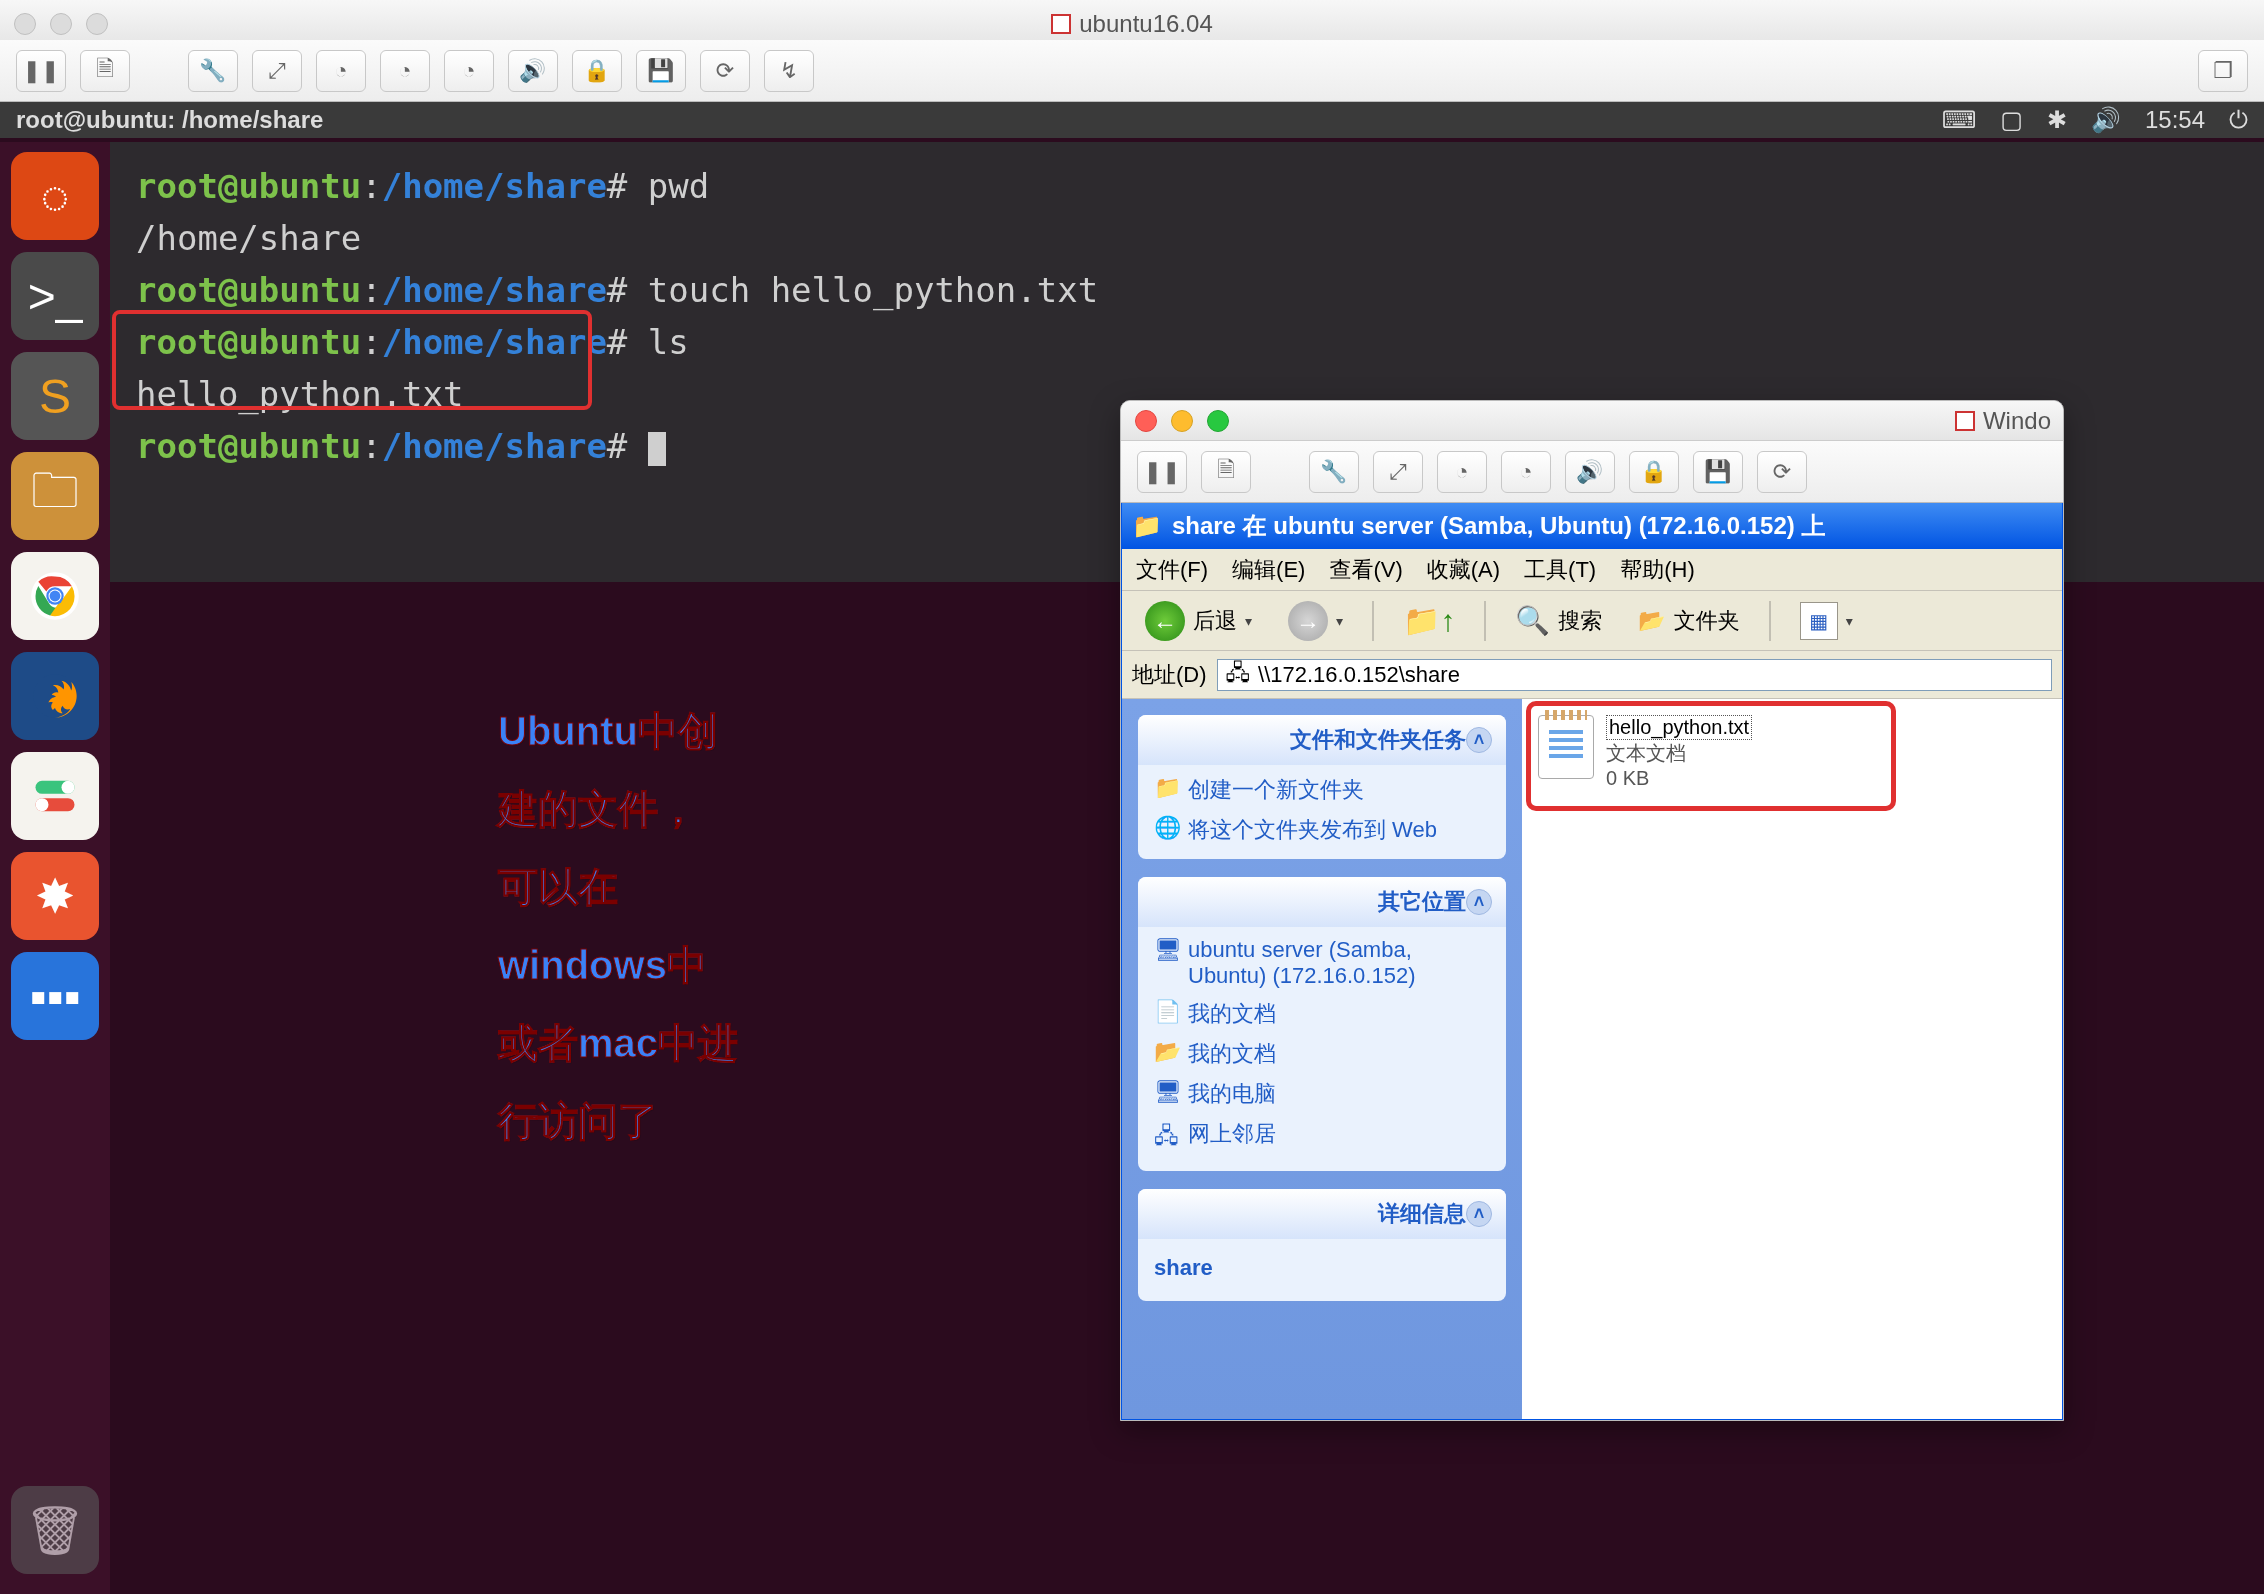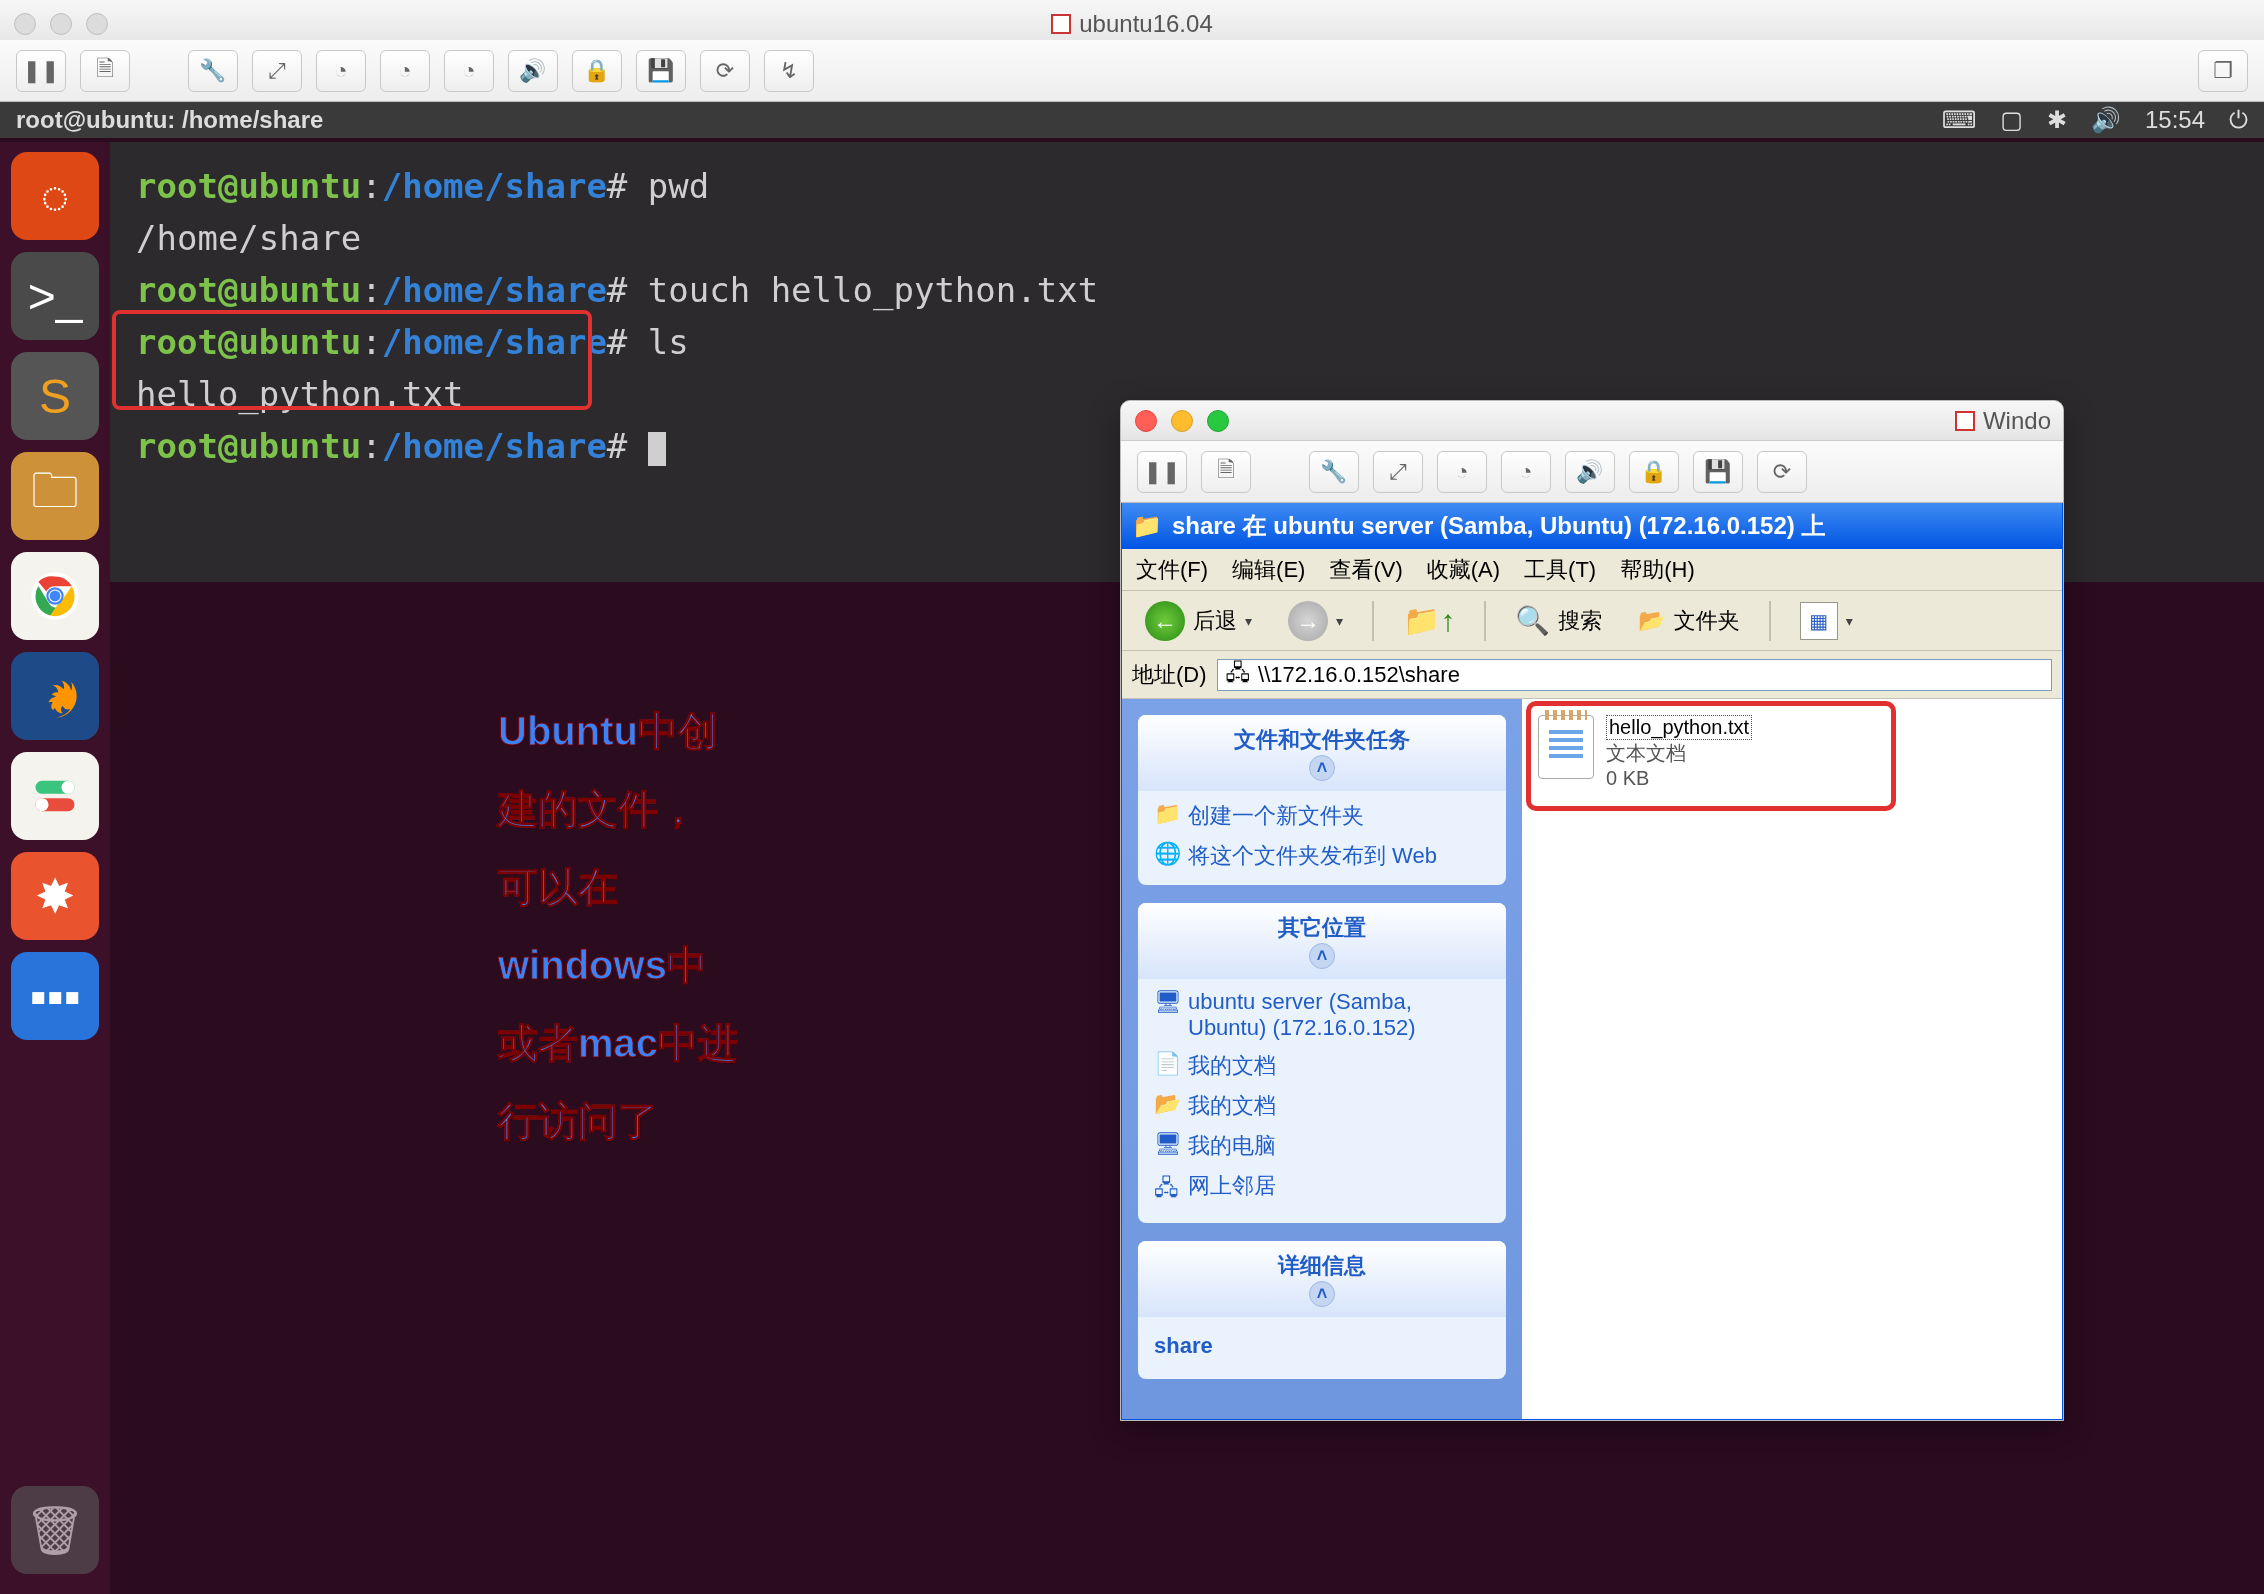--- a/index.html
+++ b/index.html
@@ -194,21 +194,20 @@
   font:22px "SimSun","Tahoma",sans-serif;
 }
 .xp-panel {
   background:#eaf2fd; border-radius:8px; overflow:hidden;
 }
 .xp-panel-header {
   background:linear-gradient(#fff,#d6e4fb);
   color:#215dc6; font-weight:bold; padding:10px 14px;
   display:flex; align-items:center; justify-content:flex-end;
   font-size:22px;
-  flex-direction:column;
 }
 .xp-panel-header .chev {
   width:26px;height:26px;border-radius:50%;background:#c5d6f2;color:#215dc6;
   display:flex;align-items:center;justify-content:center;font-size:18px;border:1px solid #9fb8e2;
 }
 .xp-panel-body { padding:10px 16px 14px 16px;}
 .xp-link-list { list-style:none; display:flex; flex-direction:column; gap:10px;}
 .xp-link-list li { display:flex; gap:10px; color:#215dc6; cursor:pointer; align-items:flex-start;}
 .xp-link-list li .ico { width:24px; text-align:center;}
 .xp-panel-body .detail-name { color:#215dc6; font-weight:bold; padding:6px 0;}

